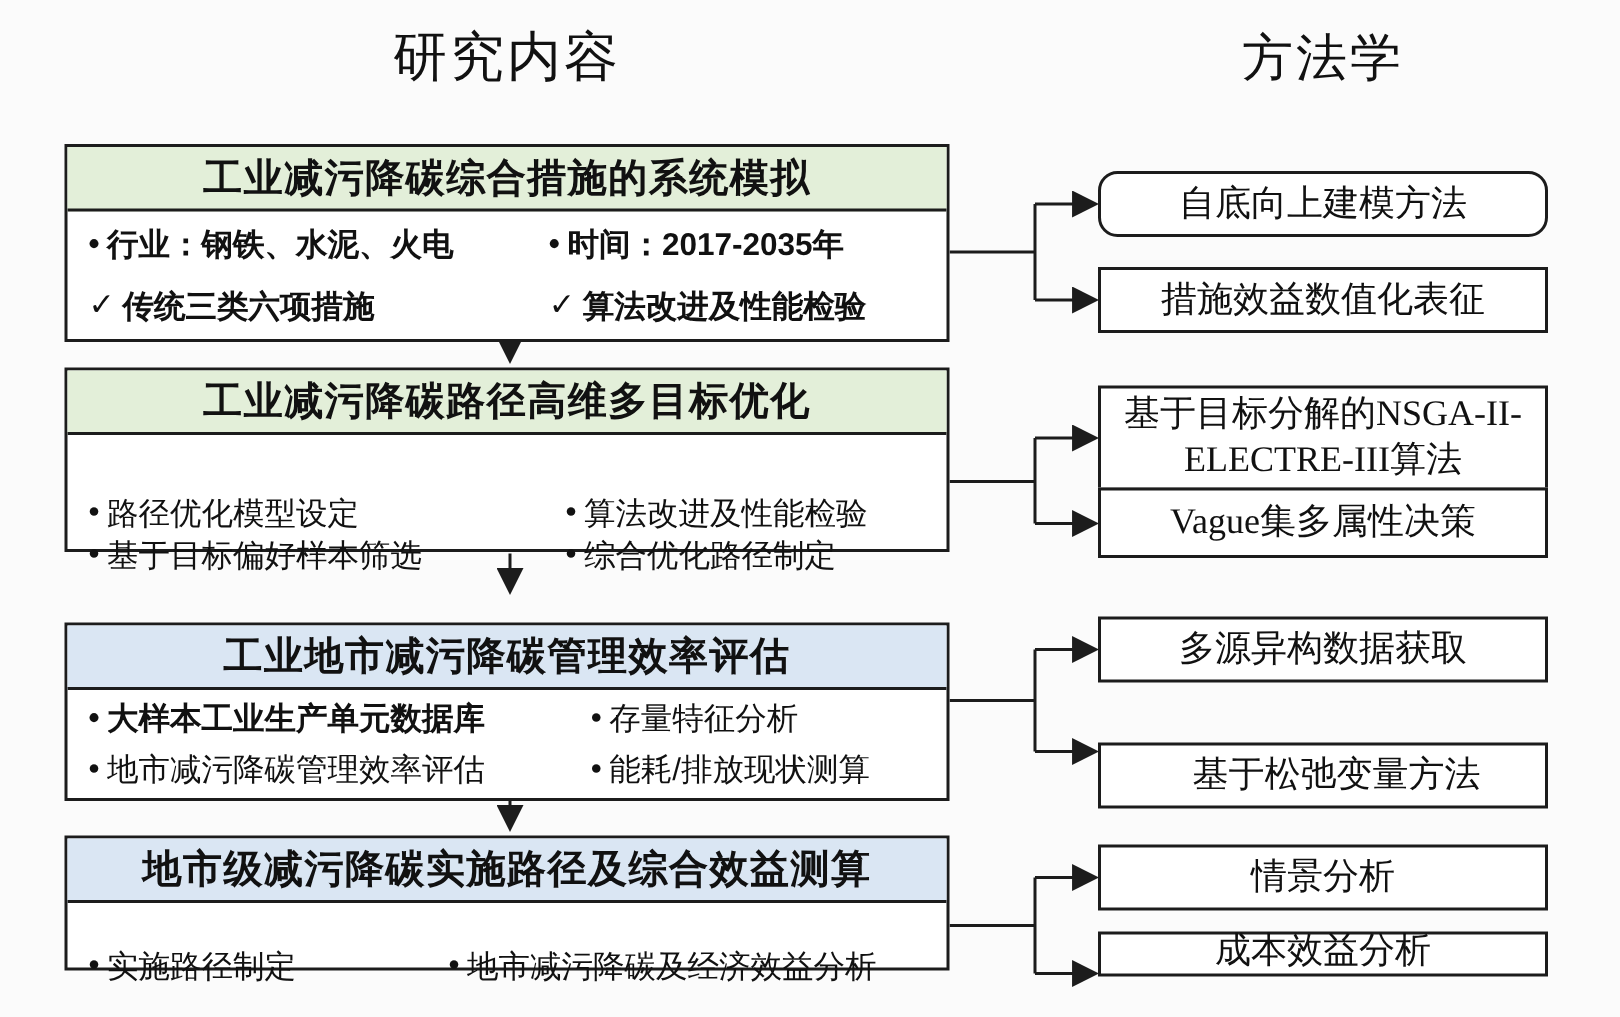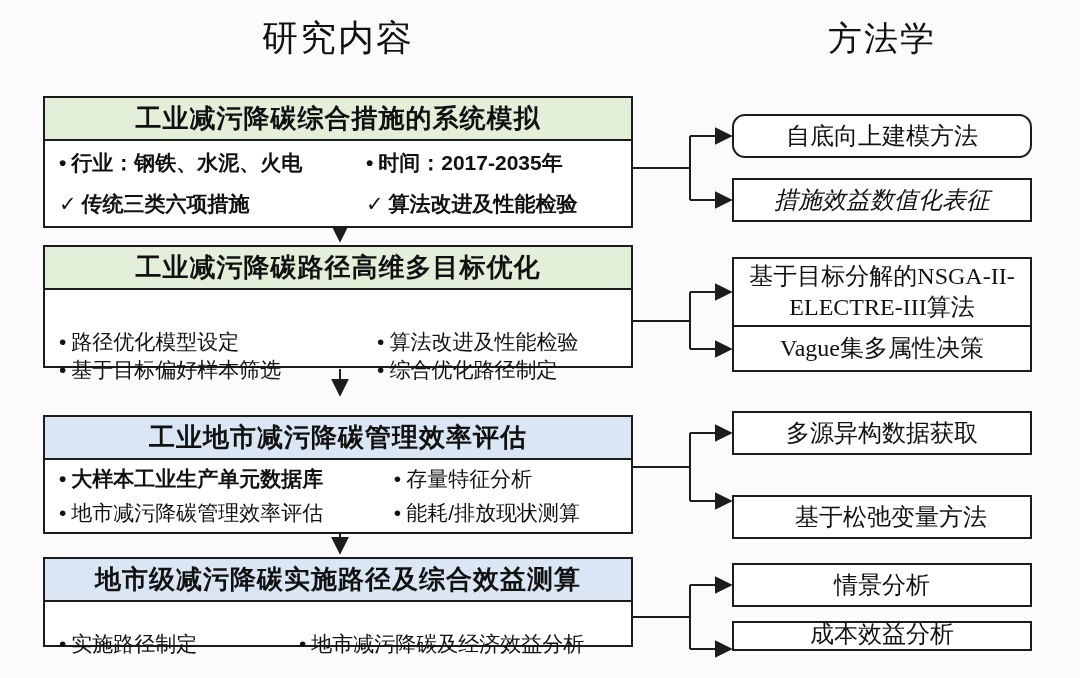--- a/index.html
+++ b/index.html
@@ -164,21 +164,21 @@
           <span class="mk">•</span>
           <span>地市减污降碳及经济效益分析</span>
         </div>
       </div>
     </div>
   </div>
 
   <div class="mbox" style="top:114px;height:44px;border-radius:13px;">
     <span>自底向上建模方法</span>
   </div>
-  <div class="mbox" style="top:178px;height:44px;font-style:italic;">
+  <div class="mbox" style="top:178px;height:44px;">
     <span>措施效益数值化表征</span>
   </div>
   <div class="mbox serif" style="top:257px;height:70px;">
     <span>基于目标分解的NSGA-II-ELECTRE-III算法</span>
   </div>
   <div class="mbox serif" style="top:325px;height:47px;">
     <span>Vague集多属性决策</span>
   </div>
   <div class="mbox" style="top:411px;height:44px;">
     <span>多源异构数据获取</span>

